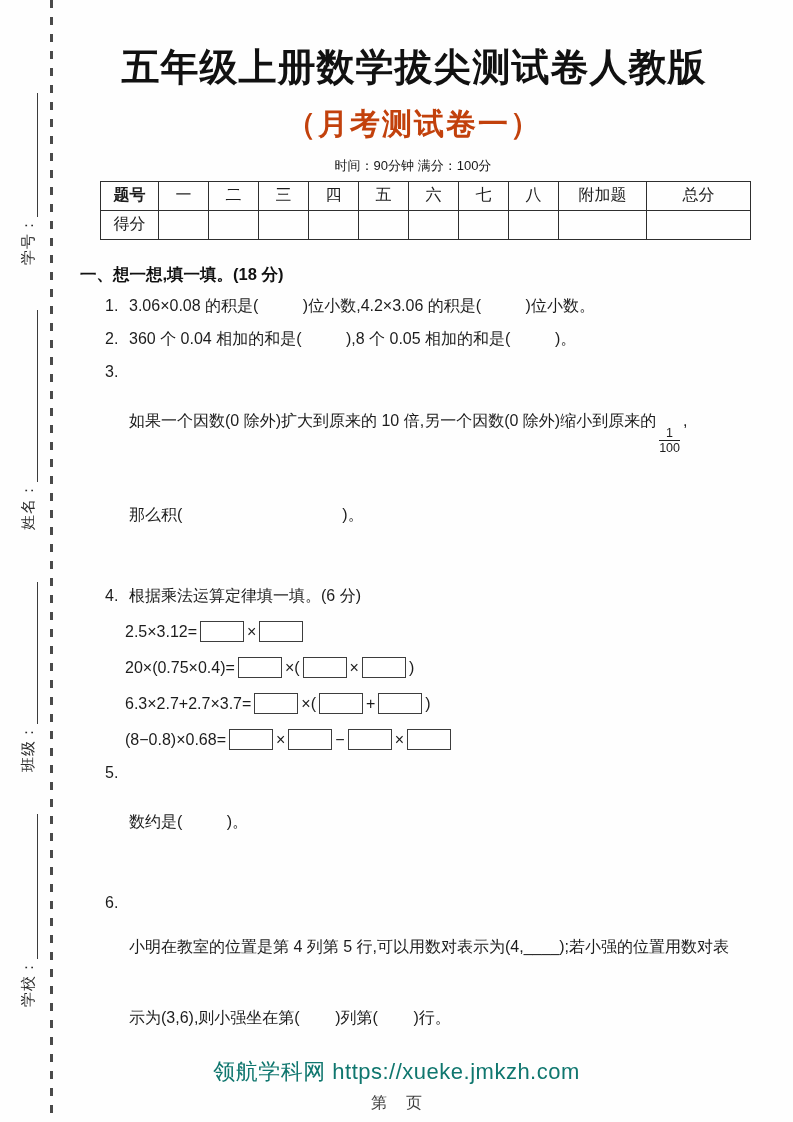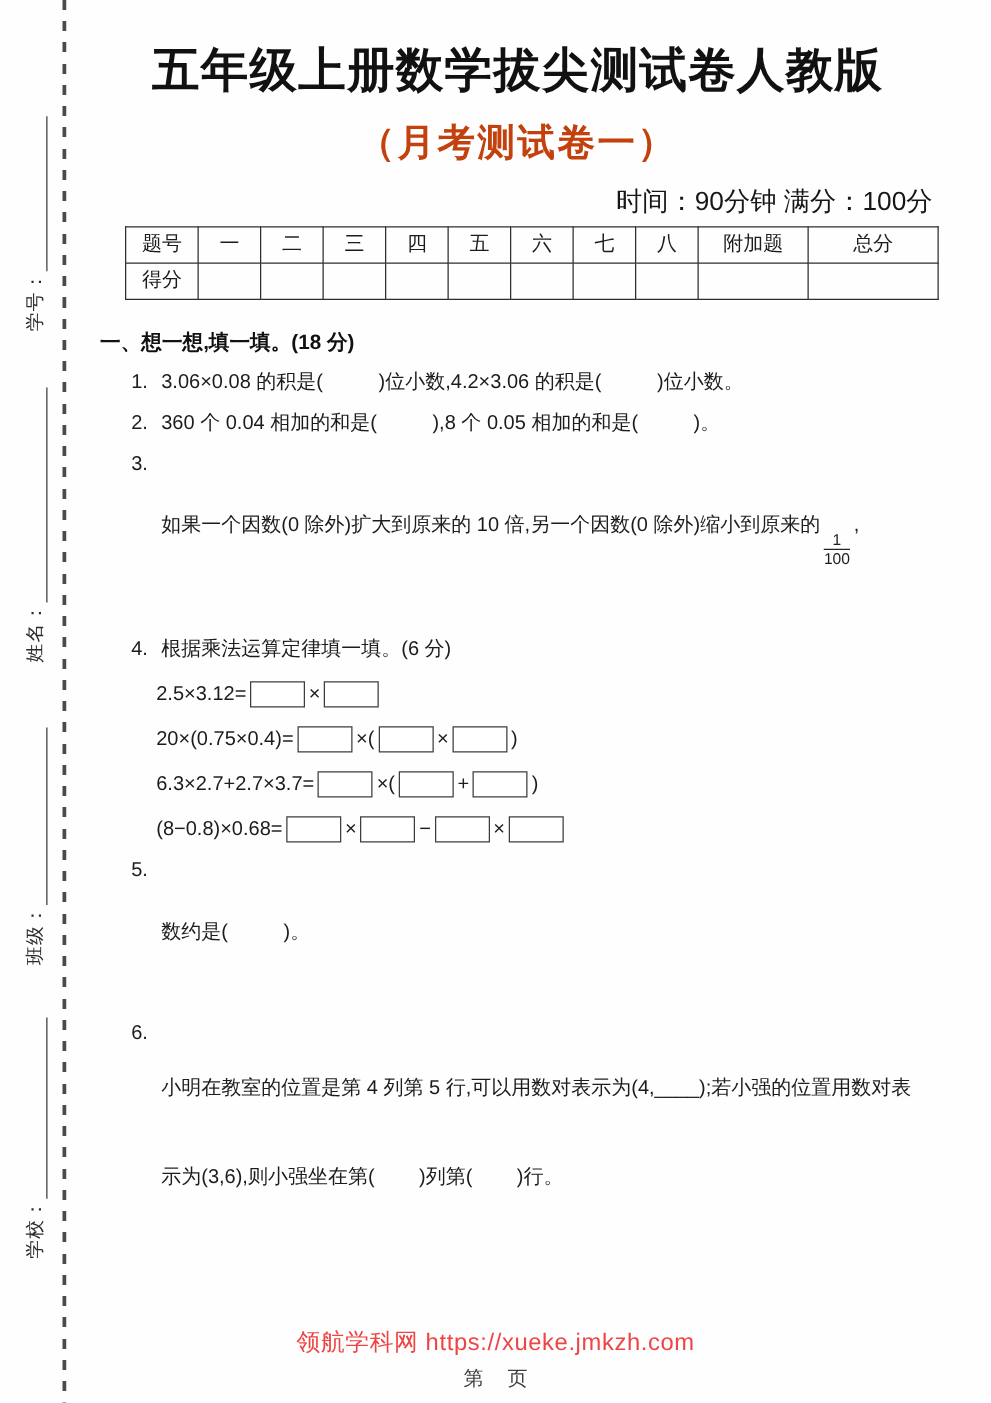--- a/index.html
+++ b/index.html
@@ -18,31 +18,31 @@
   .seal-fields {
     position:absolute; top:1112px; left:12px; width:1095px; height:26px;
     transform-origin:0 0; transform:rotate(-90deg);
     display:flex; align-items:flex-end; font-size:15px; color:#2a2a2a;
     padding-left:105px;
   }
   .seal-label { flex:none; letter-spacing:1px; }
   .seal-line { flex:none; border-bottom:1.5px solid #3c3c3c; height:14px; }
 
   
-  .content { position:absolute; left:80px; top:34px; width:668px; }
+  .content { position:absolute; left:80px; top:44px; width:668px; }
   .title { font-size:38px; font-weight:bold; text-align:center; line-height:1.25; letter-spacing:1px; color:#111; }
   .subtitle { font-size:30px; font-weight:bold; text-align:center; margin-top:12px; letter-spacing:2px; color:#c2410c; }
-  .meta { text-align:right; font-size:21px; margin:12px 2px 6px 0; color:#161616; }
+  .meta { text-align:center; font-size:13px; margin:12px 2px 6px 0; color:#161616; }
 
   table.score { border-collapse:collapse; width:650px; margin:2px auto 0 20px; table-layout:fixed; }
   table.score td {
     border:1.5px solid #2e2e2e; height:29px; text-align:center;
     font-size:16px; color:#1c1c1c; overflow:hidden;
   }
-  td.c-label { width:58px; }
+  td.c-label { width:58px;font-weight:bold; }
   td.c-num   { width:50px; }
   td.c-extra { width:88px; }
   td.c-total { width:104px; }
 
   .sec-head { font-size:16.5px; font-weight:bold; margin-top:24px; line-height:20px; white-space:pre-wrap; color:#111; }
   .q { display:flex; margin:11px 0 0 25px; }
   .qnum { flex:none; width:24px; font-size:16px; line-height:22px; }
   .qtext { flex:1; font-size:16px; line-height:22px; white-space:pre-wrap; }
   .qline { display:block; line-height:31px; }
   .qline.first { line-height:22px; }
@@ -51,21 +51,21 @@
   .frac { display:inline-flex; flex-direction:column; vertical-align:-11px;
           font-size:12.5px; line-height:1.15; text-align:center; margin:0 3px; }
   .frac-num { border-bottom:1.2px solid #222; padding:0 4px; }
 
   
   .eq-row { margin:13px 0 0 45px; font-size:16px; height:23px; display:flex; align-items:center; white-space:pre; }
   .fbox { display:inline-block; width:44px; height:21px; border:1.6px solid #3d3d3d; margin:0 3px; background:#fff; flex:none; }
 
   
   .footer { position:absolute; left:0; right:0; bottom:8px; text-align:center; }
-  .footer-site { font-size:19px; color:#ef4444; letter-spacing:0.5px; }
+  .footer-site { font-size:22px; color:#0f766e; letter-spacing:0.5px; }
   .footer-page { font-size:16px; color:#3e3e3e; margin-top:6px; white-space:pre;font-family:Liberation Mono, monospace; }
 </style>
 </head>
 <body>
 
 <div class="page">
 
   <div class="seal-dash"></div>
 
   <div class="seal-fields">
@@ -125,20 +125,21 @@
 
     <div class="q">
       <span class="qnum">2.</span>
       <div class="qtext">360 个 0.04 相加的和是(          ),8 个 0.05 相加的和是(          )。</div>
     </div>
 
     <div class="q">
       <span class="qnum">3.</span>
       <div class="qtext">
         <span class="qline"><span>如果一个因数(0 除外)扩大到原来的 10 倍,另一个因数(0 除外)缩小到原来的</span><span class="frac"><span class="frac-num">1</span><span class="frac-den">100</span></span><span>,</span></span>
+        <span class="qline">那么积(                                    )。</span>
       </div>
     </div>
 
     <div class="q">
       <span class="qnum">4.</span>
       <div class="qtext">根据乘法运算定律填一填。(6 分)</div>
     </div>
 
     <div class="eq-row">
       <span>2.5×3.12=</span><span class="fbox"></span><span>×</span><span class="fbox"></span>

